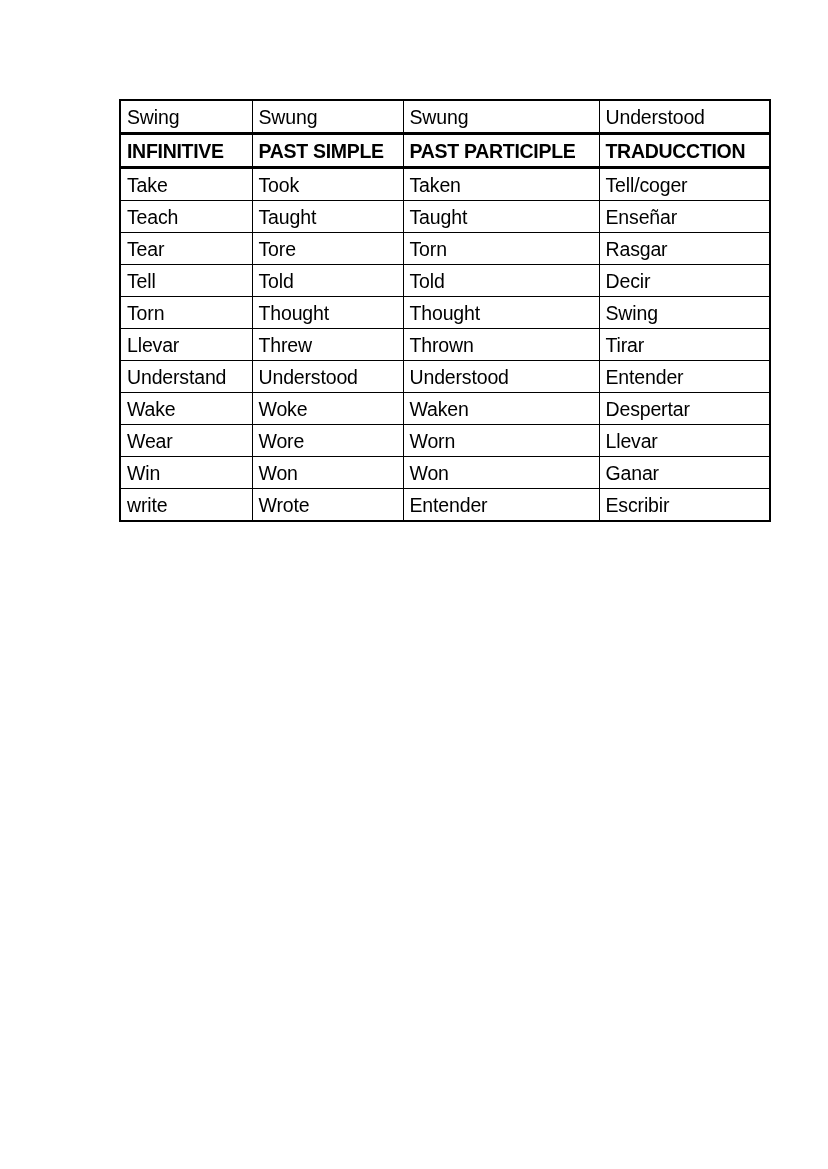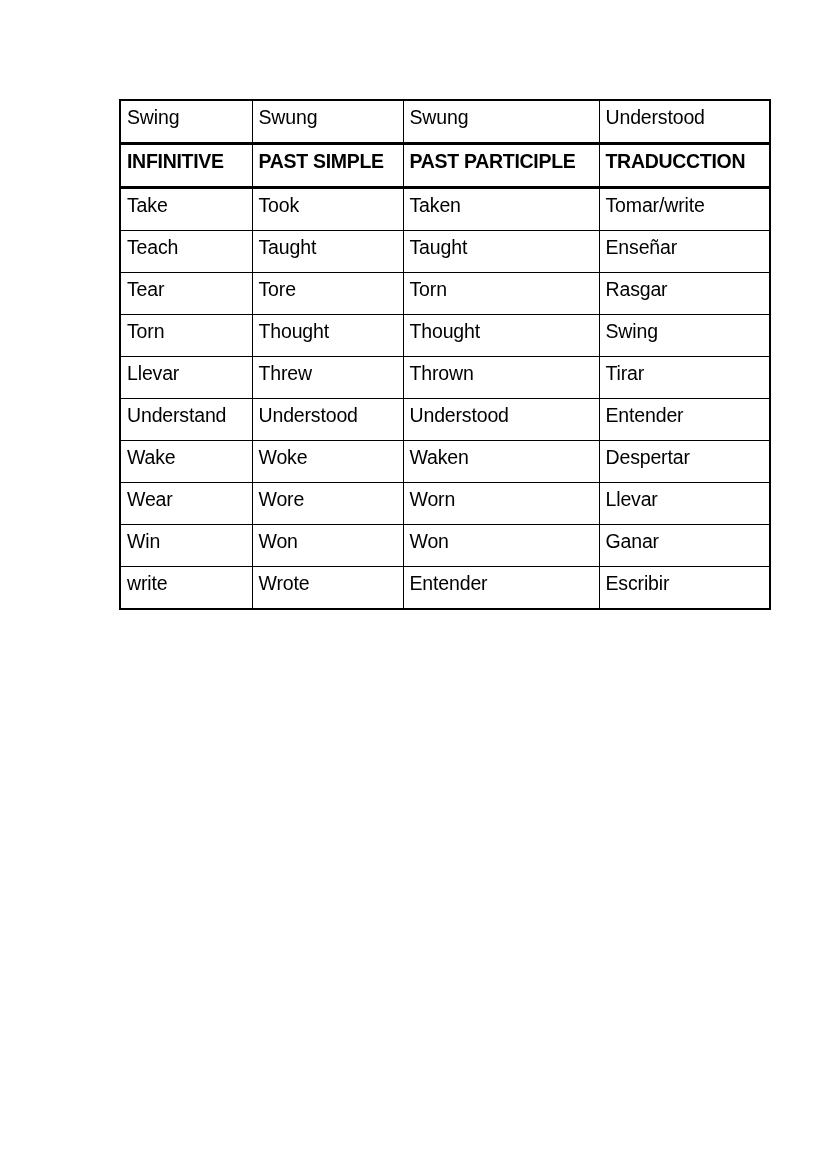--- a/index.html
+++ b/index.html
@@ -31,21 +31,21 @@
     table-layout: fixed;
   }
 
   .verb-table col.c1 { width: 132px; }
   .verb-table col.c2 { width: 151px; }
   .verb-table col.c3 { width: 196px; }
   .verb-table col.c4 { width: 171px; }
 
   .verb-table td {
     border: 1.5px solid #000000;
-    padding: 2px 0 12px 6px;
+    padding: 2px 0 2px 6px;
     height: 27px;
     font-size: 19.5px;
     line-height: 24px;
     vertical-align: middle;
     white-space: nowrap;
     overflow: hidden;
     letter-spacing: -0.15px;
   }
 
   
@@ -81,33 +81,39 @@
       <tr class="header-row">
         <td>INFINITIVE</td>
         <td>PAST SIMPLE</td>
         <td>PAST PARTICIPLE</td>
         <td>TRADUCCTION</td>
       </tr>
       <tr>
         <td>Take</td>
         <td>Took</td>
         <td>Taken</td>
-        <td>Tomar/write</td>
+        <td>Tell/coger</td>
       </tr>
       <tr>
         <td>Teach</td>
         <td>Taught</td>
         <td>Taught</td>
         <td>Enseñar</td>
       </tr>
       <tr>
         <td>Tear</td>
         <td>Tore</td>
         <td>Torn</td>
         <td>Rasgar</td>
+      </tr>
+      <tr>
+        <td>Tell</td>
+        <td>Told</td>
+        <td>Told</td>
+        <td>Decir</td>
       </tr>
       <tr>
         <td>Torn</td>
         <td>Thought</td>
         <td>Thought</td>
         <td>Swing</td>
       </tr>
       <tr>
         <td>Llevar</td>
         <td>Threw</td>

